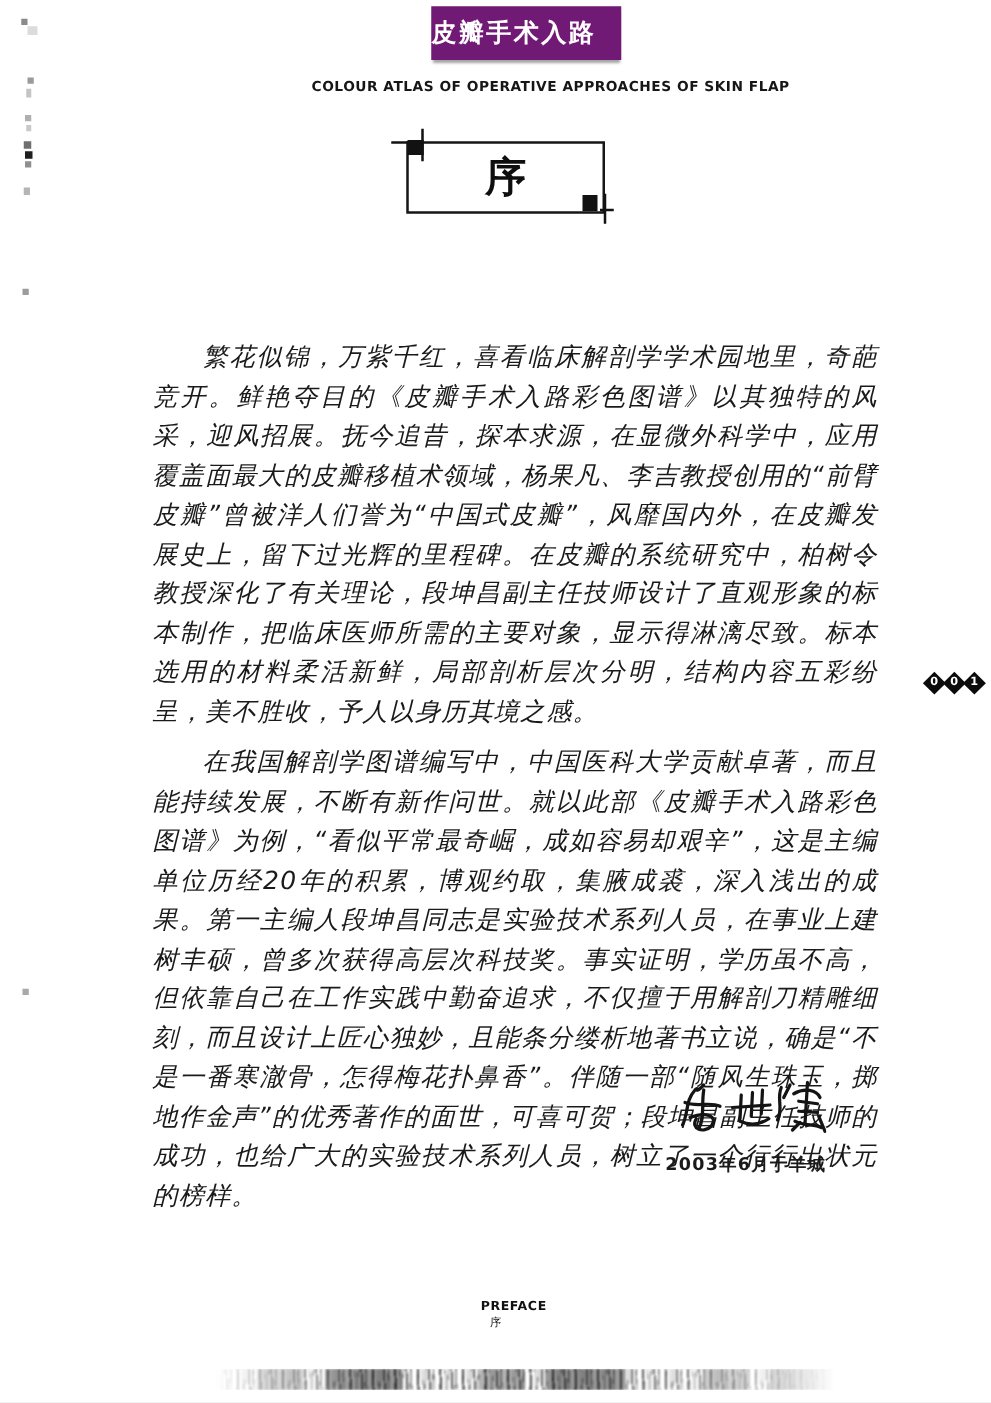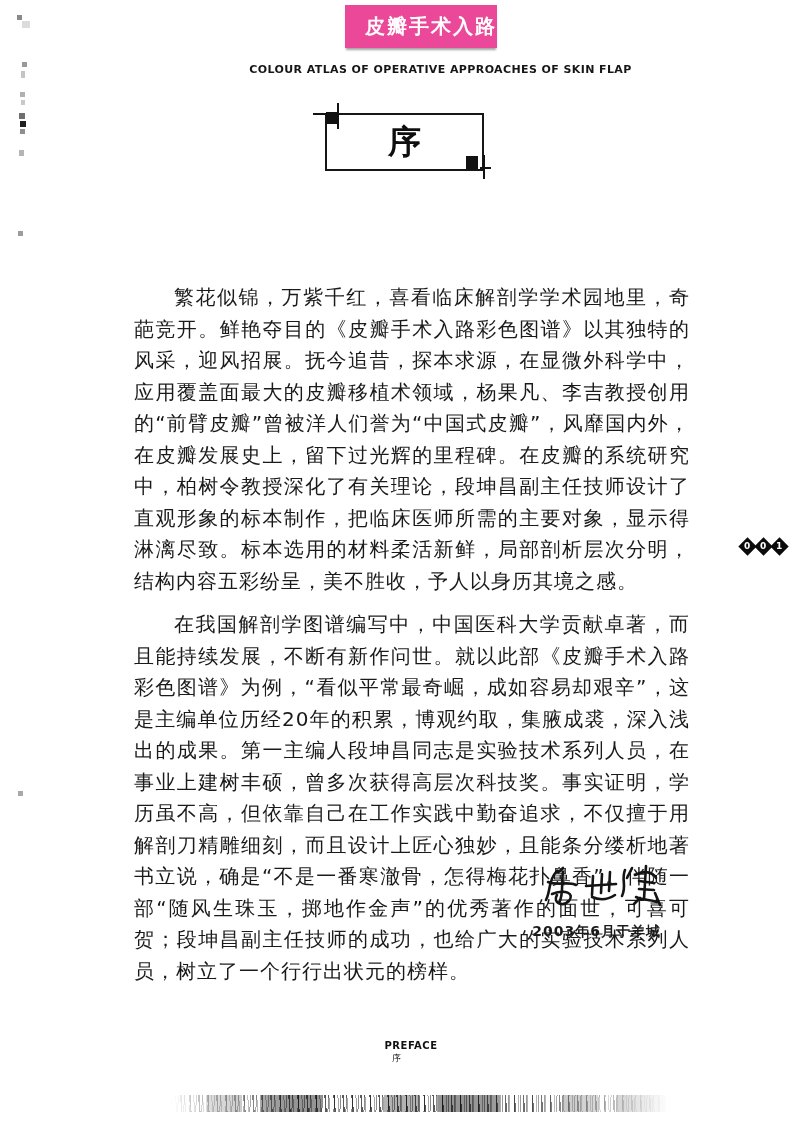--- a/index.html
+++ b/index.html
@@ -8,22 +8,22 @@
     width:793px;height:1122px;
     margin:0 auto;
     background:#ffffff;
     overflow:hidden;
     font-family:"DejaVu Sans","Liberation Sans",sans-serif;
     color:#1c1c1c;
   }
   
   .book-title-box{
     position:absolute;left:345px;top:5px;width:152px;height:43px;
-    background:#ec4899;color:#fff;
-    display:flex;align-items:center;justify-content:flex-end;
+    background:#701a75;color:#fff;
+    display:flex;align-items:center;justify-content:flex-start;
     font-size:20px;font-weight:bold;letter-spacing:2px;
     box-shadow:0 3px 2px -1px rgba(90,90,90,.55);
   }
   .book-title-en{
     position:absolute;left:0;top:63px;width:100%;
     text-align:center;font-size:11px;font-weight:bold;
     letter-spacing:.4px;color:#161616;margin-left:44px;
   }
   
   .sec-box{
@@ -38,21 +38,21 @@
   .d-tl-h {left:313px;top:113px;width:14px;height:2px;}
   .d-br-sq{left:466px;top:156px;width:12px;height:13px;}
   .d-br-v {left:483px;top:155px;width:2px;height:24px;}
   .d-br-h {left:480px;top:167px;width:11px;height:2px;}
   
   .body-text{
     position:absolute;left:122px;top:270px;width:580px;
     font-size:20px;line-height:31.5px;letter-spacing:1px;
     text-align:justify;color:#1a1a1a;
   }
-  .body-text p{margin:12px;text-indent:2em;}
+  .body-text p{margin:0;text-indent:2em;font-style:italic;}
   .body-text p + p{margin-top:9px;}
   
   .sig-block{
     position:absolute;right:132px;top:858px;
     text-align:right;color:#1a1a1a;
   }
   .sig-line1{display:flex;align-items:center;justify-content:flex-end;height:52px;}
   .sig-line1 .sig-title{font-size:20px;letter-spacing:1px;}
   .sig-svg{margin-left:10px;}
   .sig-line2{font-size:20px;letter-spacing:.5px;margin-top:4px;}

